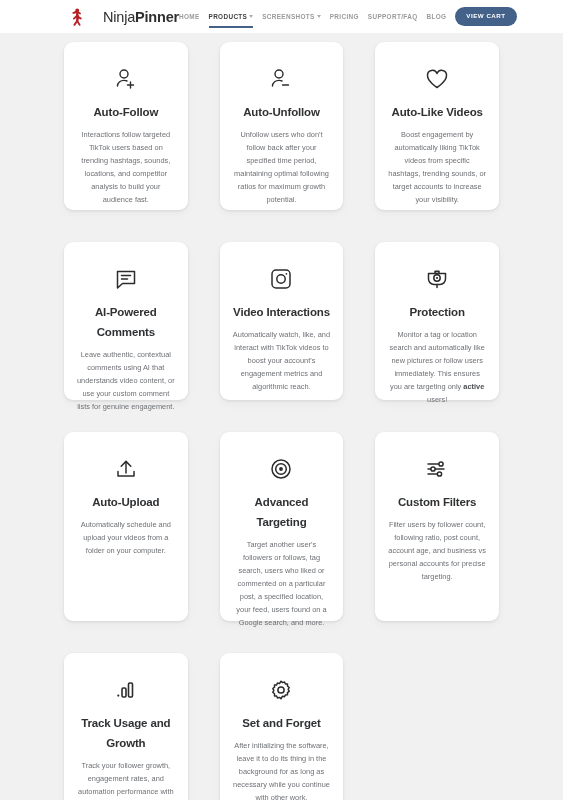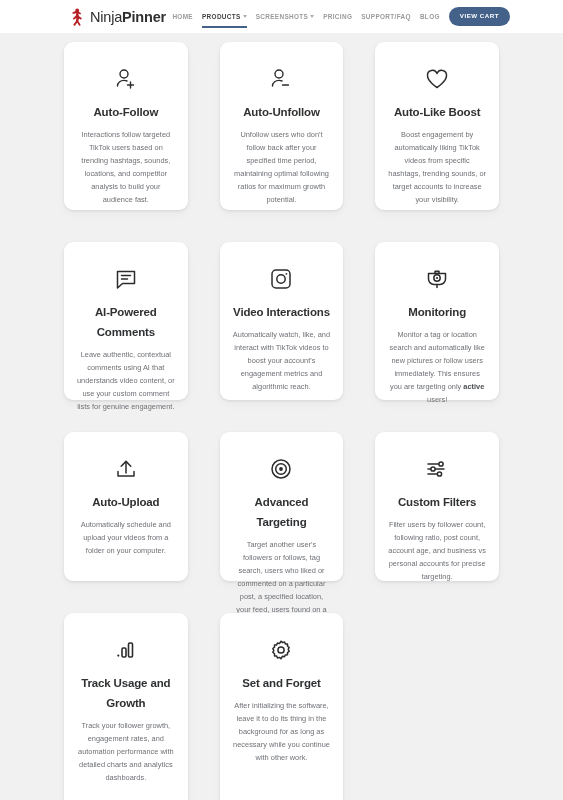--- a/index.html
+++ b/index.html
@@ -22,21 +22,21 @@
     background: #ffffff;
     display: flex;
     align-items: center;
     position: relative;
     z-index: 5;
   }
   .brand {
     display: flex;
     align-items: center;
     margin-left: 71px;
-    gap: 6px;
+    gap: 19px;
   }
   .brand-mark {
     width: 13px;
     height: 18px;
     flex: 0 0 auto;
     display: block;
   }
   .brand-text {
     font-size: 14.5px;
     letter-spacing: -0.2px;
@@ -117,21 +117,21 @@
     box-shadow: 0 1px 3px rgba(0,0,0,0.09), 0 4px 10px rgba(0,0,0,0.035);
     padding: 18px 13px 16px 13px;
     box-sizing: border-box;
     display: flex;
     flex-direction: column;
     align-items: center;
     cursor: pointer;
   }
   .card-r1 { height: 168px; }
   .card-r2 { height: 158px; }
-  .card-r3 { height: 149px; align-items: center; }
+  .card-r3 { height: 189px; align-items: center; }
   .card-r4 { height: 221px; }
 
   .card-icon {
     color: #2c2c2c;
     margin-top: 6px;
     margin-bottom: 10px;
     display: flex;
     align-items: center;
     justify-content: center;
     height: 26px;
@@ -228,21 +228,21 @@
       <div class="card-title">Auto-Unfollow</div>
       <div class="card-body">Unfollow users who don't follow back after your specified time period, maintaining optimal following ratios for maximum growth potential.</div>
     </div>
 
     <div class="card card-r1">
       <div class="card-icon">
         <svg width="26" height="26" viewBox="0 0 26 26" fill="none" stroke="currentColor" stroke-width="1.5" stroke-linecap="round" stroke-linejoin="round">
           <path d="M13 21.5S3.5 15.6 3.5 9.6A4.9 4.9 0 0 1 13 7.6a4.9 4.9 0 0 1 9.5 2c0 6-9.5 11.9-9.5 11.9z"></path>
         </svg>
       </div>
-      <div class="card-title">Auto-Like Boost</div>
+      <div class="card-title">Auto-Like Videos</div>
       <div class="card-body">Boost engagement by automatically liking TikTok videos from specific hashtags, trending sounds, or target accounts to increase your visibility.</div>
     </div>
 
     <div class="card card-r2">
       <div class="card-icon">
         <svg width="26" height="26" viewBox="0 0 26 26" fill="none" stroke="currentColor" stroke-width="1.5" stroke-linecap="round" stroke-linejoin="round">
           <path d="M4.5 5.5h17v12h-12l-5 4.5z"></path>
           <path d="M8.5 9.5h9M8.5 13h6"></path>
         </svg>
       </div>
@@ -265,21 +265,21 @@
     <div class="card card-r2">
       <div class="card-icon">
         <svg width="26" height="26" viewBox="0 0 26 26" fill="none" stroke="currentColor" stroke-width="1.5" stroke-linecap="round" stroke-linejoin="round">
           <path d="M4.5 7.5h17v5.5a5.5 5.5 0 0 1-5.5 5.5h-6A5.5 5.5 0 0 1 4.5 13z"></path>
           <circle cx="13" cy="12" r="3.2"></circle>
           <circle cx="13" cy="12" r="1.1" fill="currentColor" stroke="none"></circle>
           <path d="M11 5.2h4v2.3h-4z"></path>
           <path d="M13 18.5v3"></path>
         </svg>
       </div>
-      <div class="card-title">Monitoring</div>
+      <div class="card-title">Protection</div>
       <div class="card-body">Monitor a tag or location search and automatically like new pictures or follow users immediately. This ensures you are targeting only <b>active</b> users!</div>
     </div>
 
     <div class="card card-r3">
       <div class="card-icon">
         <svg width="26" height="26" viewBox="0 0 26 26" fill="none" stroke="currentColor" stroke-width="1.5" stroke-linecap="round" stroke-linejoin="round">
           <path d="M13 17V5.5"></path>
           <path d="M8.2 10.2L13 5.4l4.8 4.8"></path>
           <path d="M5 15.5v4.5h16v-4.5"></path>
         </svg>

